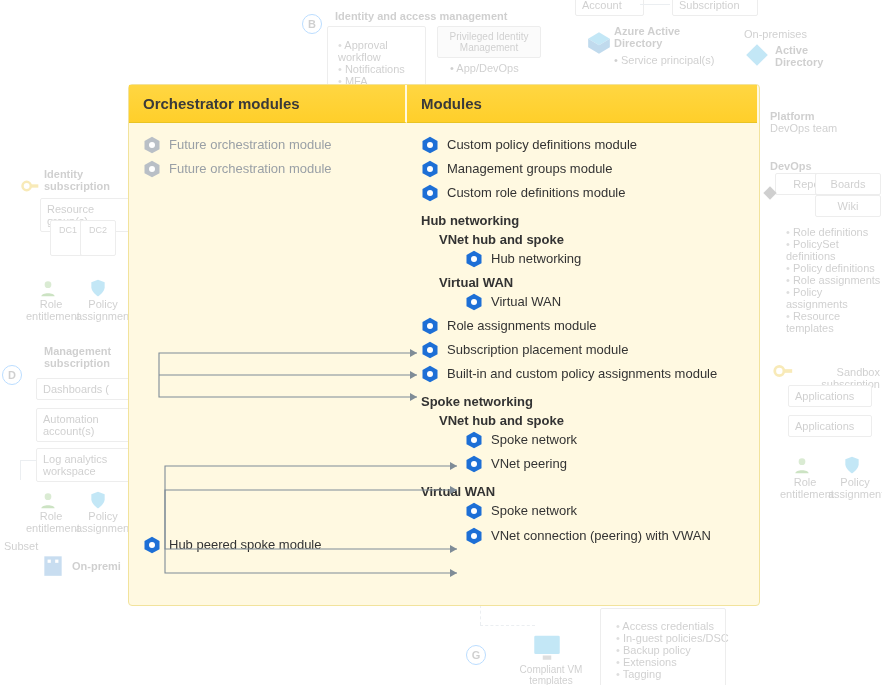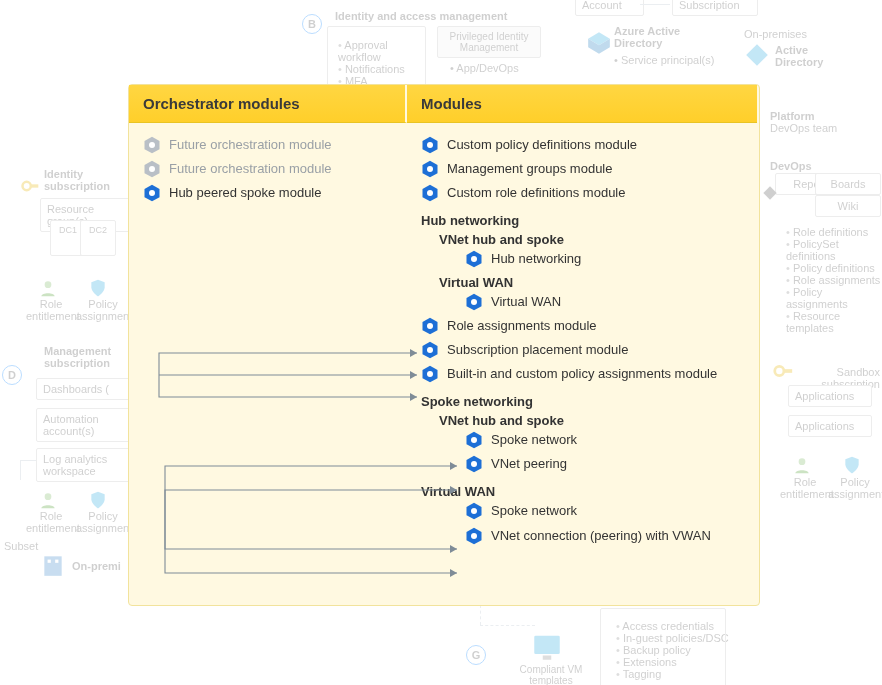--- a/index.html
+++ b/index.html
@@ -198,21 +198,21 @@
         <div class="item muted">
           <span class="hex g">
               <svg viewBox="0 0 24 24">
                 <polygon class="h-fill" points="12,1 22,6.5 22,17.5 12,23 2,17.5 2,6.5"></polygon>
                 <circle class="h-inner" cx="12" cy="12" r="4"></circle>
               </svg>
             </span>
           <span>Future orchestration module</span>
         </div>
 
-        <div class="item" style="">
+        <div class="item" style="margin-top:352px">
           <span class="hex">
               <svg viewBox="0 0 24 24">
                 <polygon class="h-fill" points="12,1 22,6.5 22,17.5 12,23 2,17.5 2,6.5"></polygon>
                 <circle class="h-inner" cx="12" cy="12" r="4"></circle>
               </svg>
             </span>
           <span>Hub peered spoke module</span>
         </div>
       </div>
     </div>

